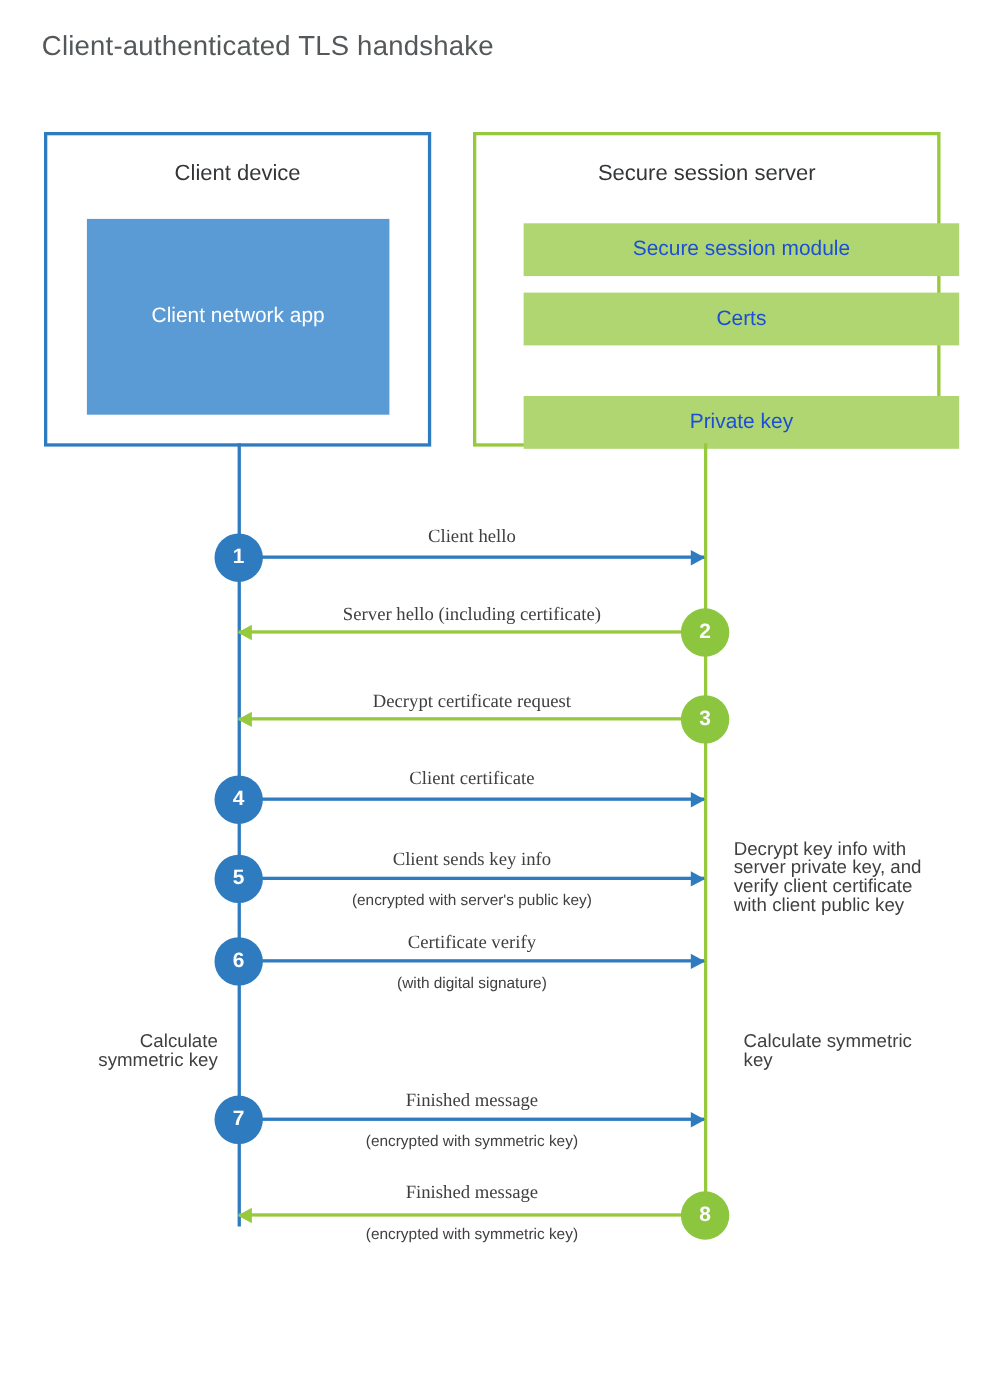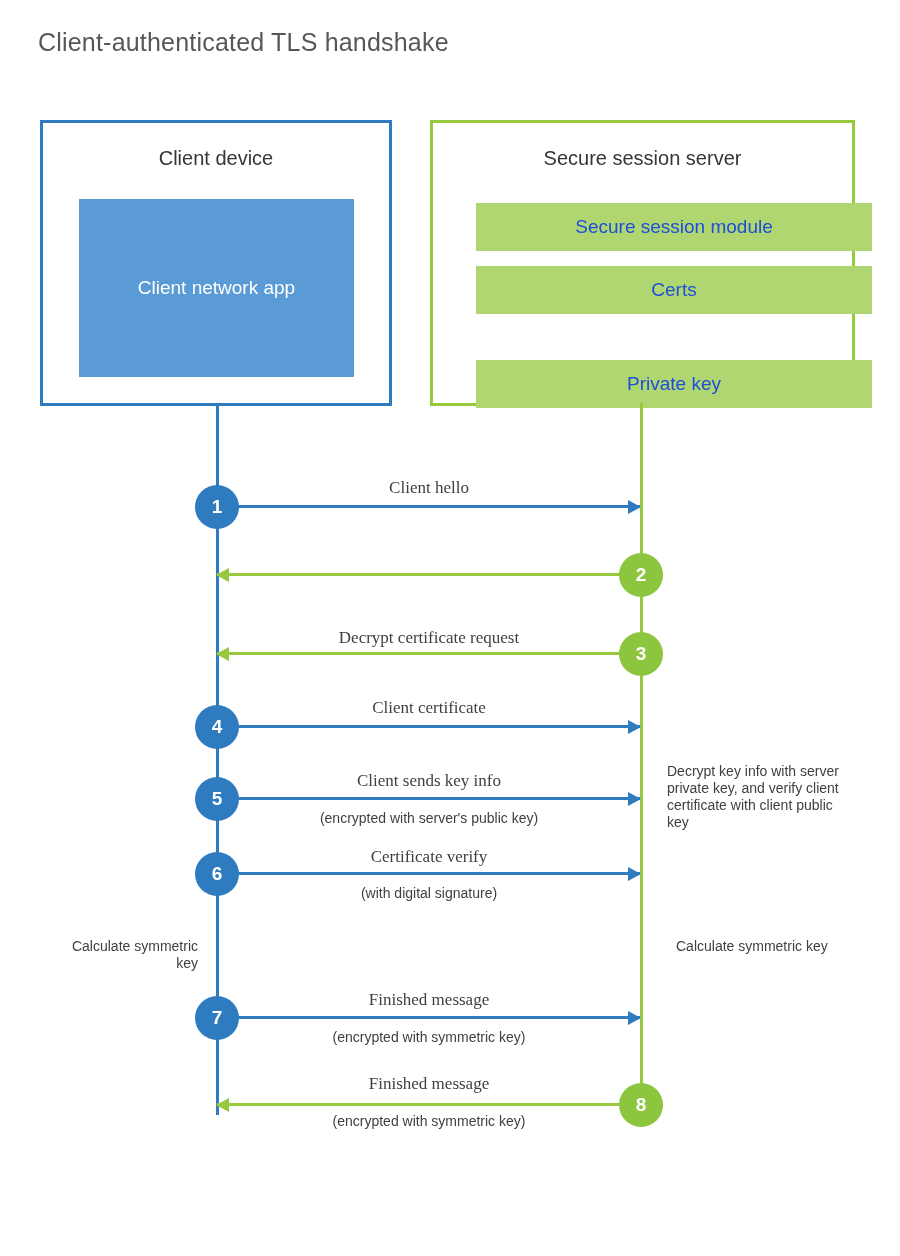--- a/index.html
+++ b/index.html
@@ -76,21 +76,21 @@
     white-space:nowrap;
     font-family:Liberation Serif, serif;
   }
   .msg-sub{
     position:absolute;text-align:center;font-size:14px;color:#3f3f3f;
     white-space:nowrap;
   }
 
   
   .note{
-    position:absolute;font-size:14px;line-height:17px;color:#3f3f3f;
+    position:absolute;font-size:17px;line-height:17px;color:#3f3f3f;
   }
   .note-right{text-align:left;}
   .note-left{text-align:right;}
 </style>
 </head>
 <body>
 
 <div class="canvas">
 
   <div class="title">Client-authenticated TLS handshake</div>
@@ -109,20 +109,21 @@
 
   <div class="lifeline lifeline-client"></div>
   <div class="lifeline lifeline-server"></div>
 
   <div class="msg-label" style="left:217px;top:478px;width:424px;">Client hello</div>
   <div class="arrow blue" style="left:217px;top:505px;width:423px;">
       <span class="head"></span>
     </div>
   <div class="step blue" style="left:195px;top:485px;">1</div>
 
+  <div class="msg-label" style="left:217px;top:549px;width:424px;">Server hello (including certificate)</div>
   <div class="arrow green" style="left:217px;top:573px;width:423px;">
       <span class="head"></span>
     </div>
   <div class="step green" style="left:619px;top:553px;">2</div>
 
   <div class="msg-label" style="left:217px;top:628px;width:424px;">Decrypt certificate request</div>
   <div class="arrow green" style="left:217px;top:652px;width:423px;">
       <span class="head"></span>
     </div>
   <div class="step green" style="left:619px;top:632px;">3</div>

